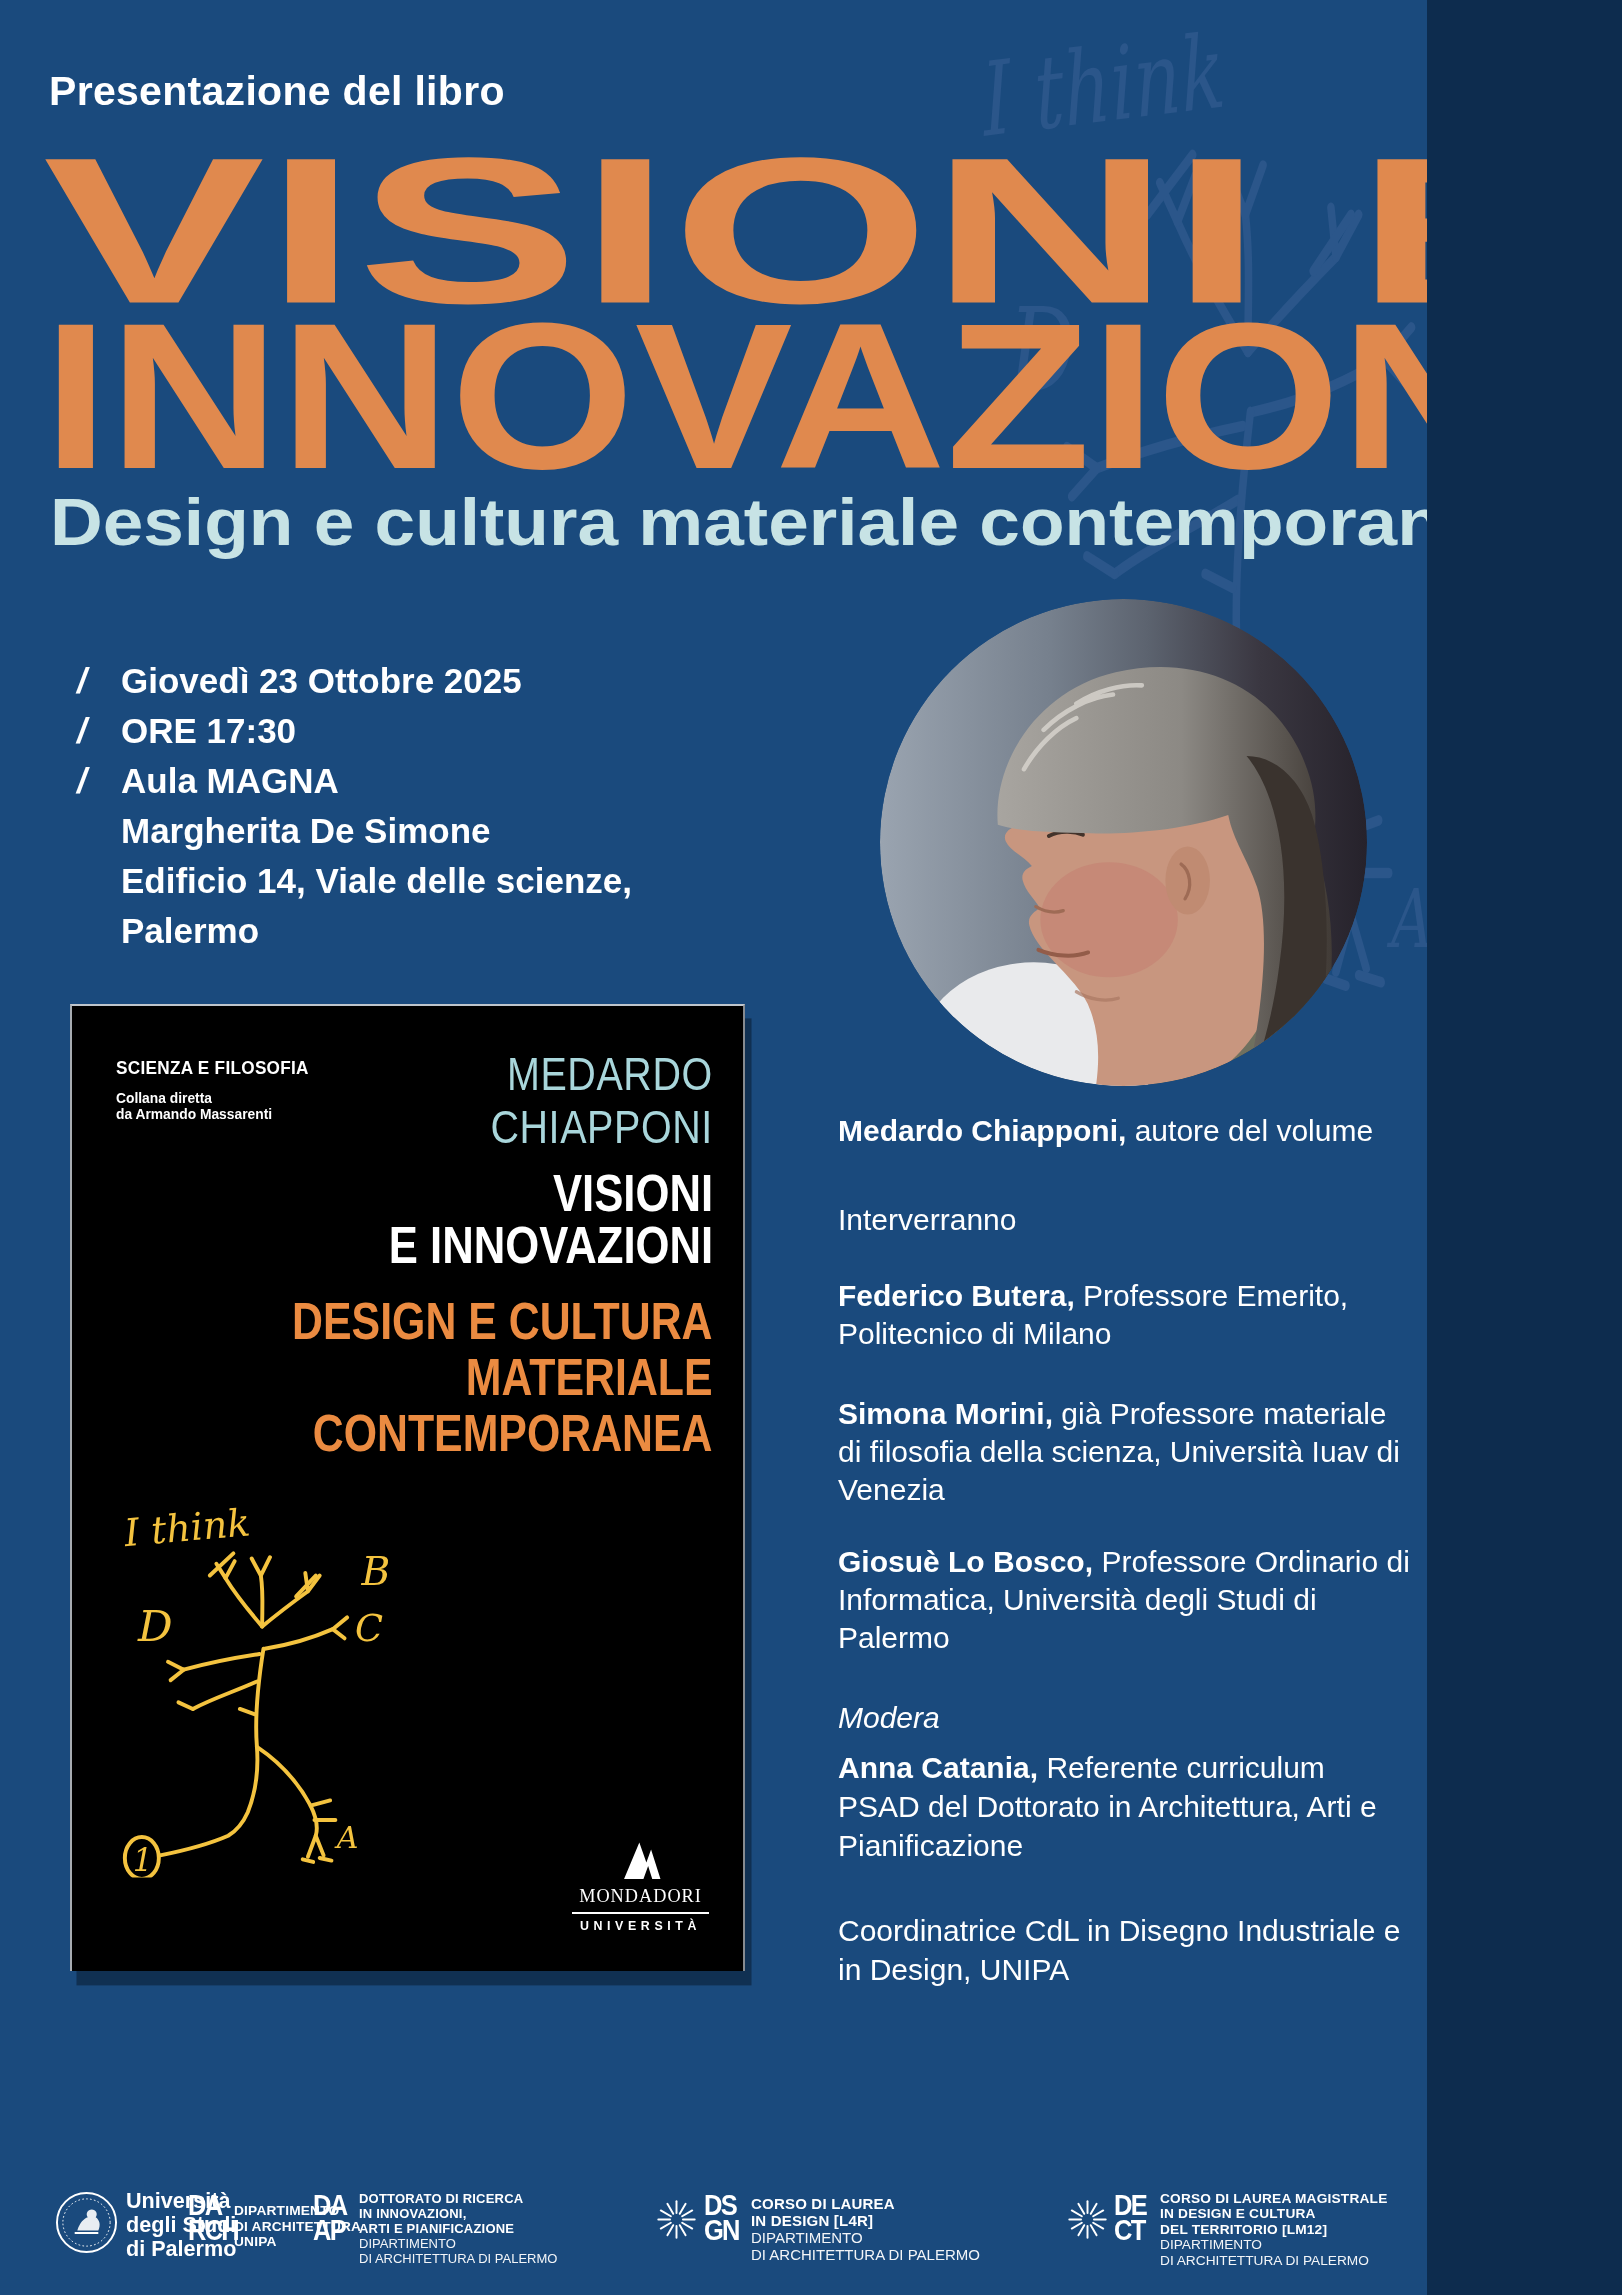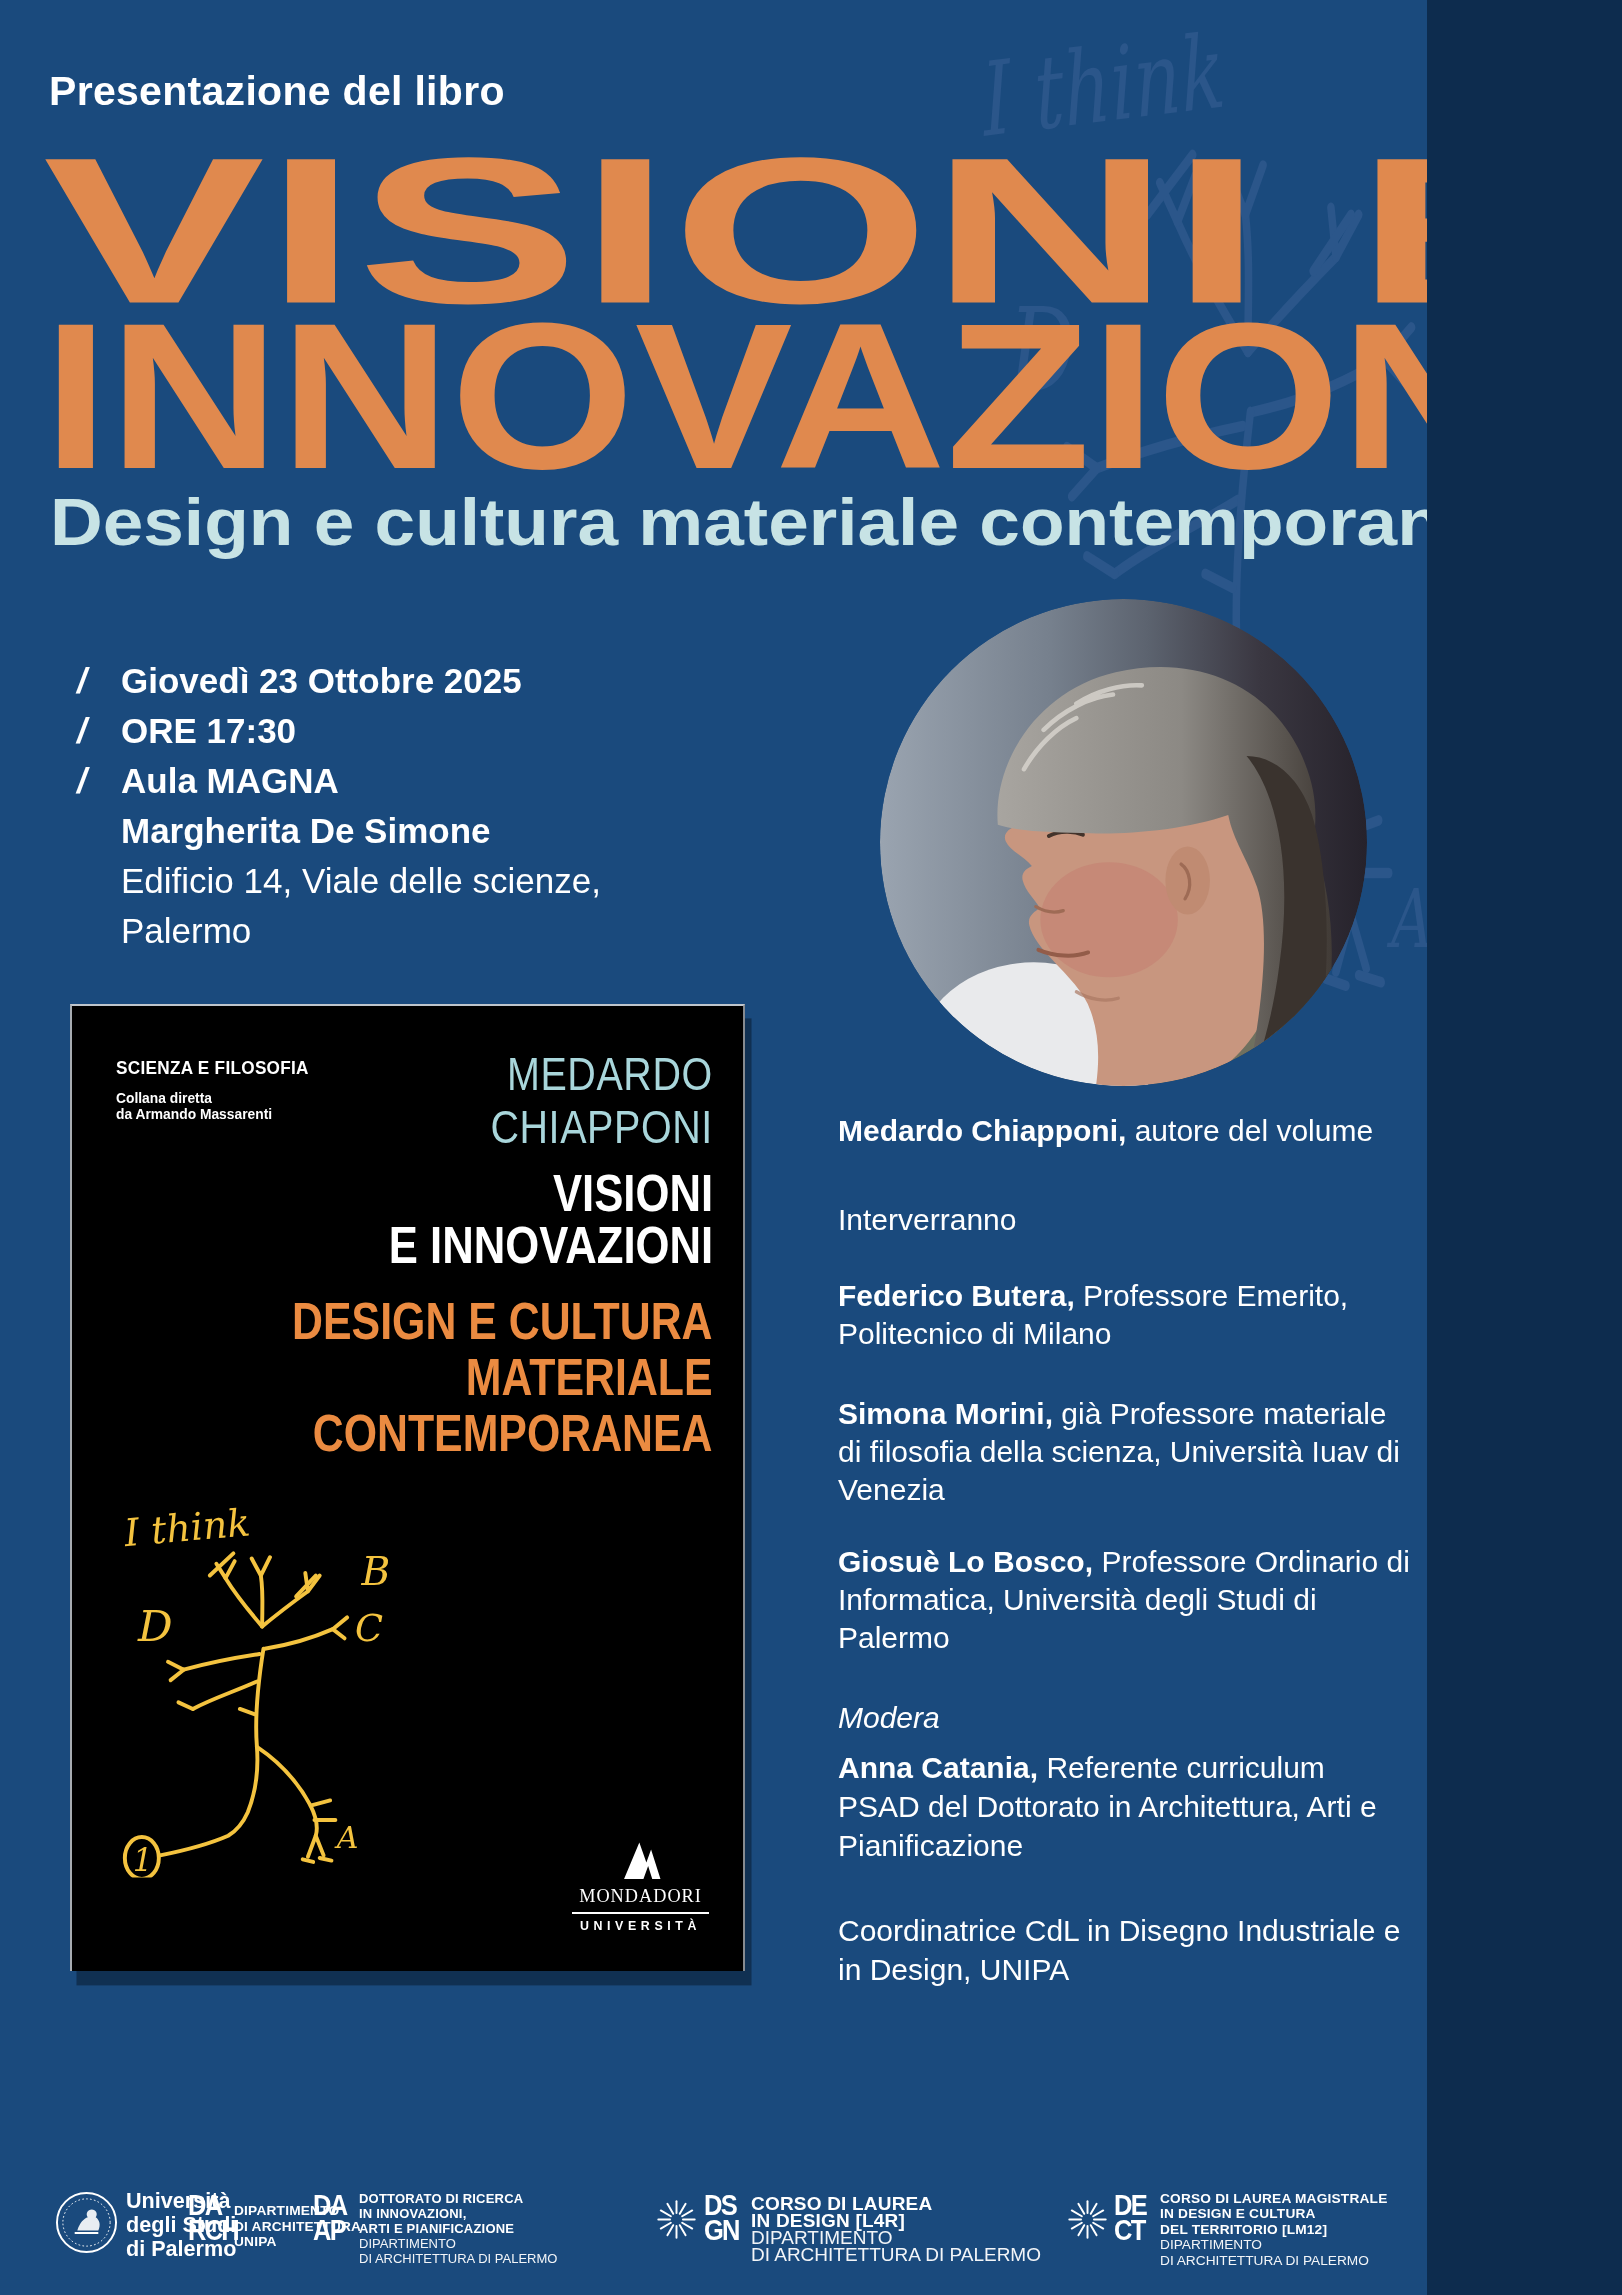--- a/index.html
+++ b/index.html
@@ -18,21 +18,21 @@
   .title-svg{position:absolute;left:43px;top:131px;z-index:4;}
   .title-svg text{font-family:"Liberation Sans",sans-serif;font-weight:700;fill:#E0894E;}
   .subtitle-svg{position:absolute;left:47px;top:484px;z-index:4;}
   .subtitle-svg text{font-family:"Liberation Sans",sans-serif;font-weight:700;fill:#C7E3E5;}
 
   
   .event{position:absolute;left:77px;top:656px;z-index:4;font-size:35px;line-height:50px;}
   .event .row{display:flex;}
   .event .marker{width:44px;font-weight:700;font-style:italic;}
   .event .row.b .txt{font-weight:700;}
-  .event .row.l .txt{font-weight:400;}
+  .event .row.l .txt{font-weight:700;}
 
   
   .photo{position:absolute;left:880px;top:599px;width:487px;height:487px;border-radius:50%;overflow:hidden;z-index:3;}
   .photo svg{display:block;width:100%;height:100%;}
 
   
   .book{
     position:absolute;left:70px;top:1004px;width:675px;height:967px;
     background:#000000;z-index:3;
     border-top:2px solid rgba(225,232,240,.85);
@@ -65,21 +65,21 @@
   .mono{font-size:29px;font-weight:700;line-height:25px;letter-spacing:-2px;transform:scaleX(.88);transform-origin:left top;}
   .mono-darch{left:188px;top:2193px;}
   .mono-daap{left:313px;top:2193px;}
   .mono-dsgn{left:704px;top:2193px;}
   .mono-dect{left:1114px;top:2193px;}
   .smalltext{font-size:13.7px;line-height:15.7px;}
   .smalltext .bold{font-weight:700;letter-spacing:0.2px;}
   .smalltext .light{font-weight:400;opacity:.95;}
   .t-darch{left:234px;top:2203px;}
   .t-daap{left:359px;top:2191px;font-size:13px;line-height:15px;}
-  .t-dsgn{left:751px;top:2195px;font-size:19px;line-height:17px;}
+  .t-dsgn{left:751px;top:2195px;font-size:15px;line-height:17px;}
   .t-dect{left:1160px;top:2191px;font-size:13.7px;line-height:15.4px;}
   .star{left:657px;top:2200px;}
   .star2{left:1068px;top:2200px;}
 </style>
 </head>
 <body>
 
 <svg width="0" height="0" style="position:absolute" aria-hidden="true">
   <defs>
     <symbol id="tree-sketch" viewBox="0 0 520 580">

